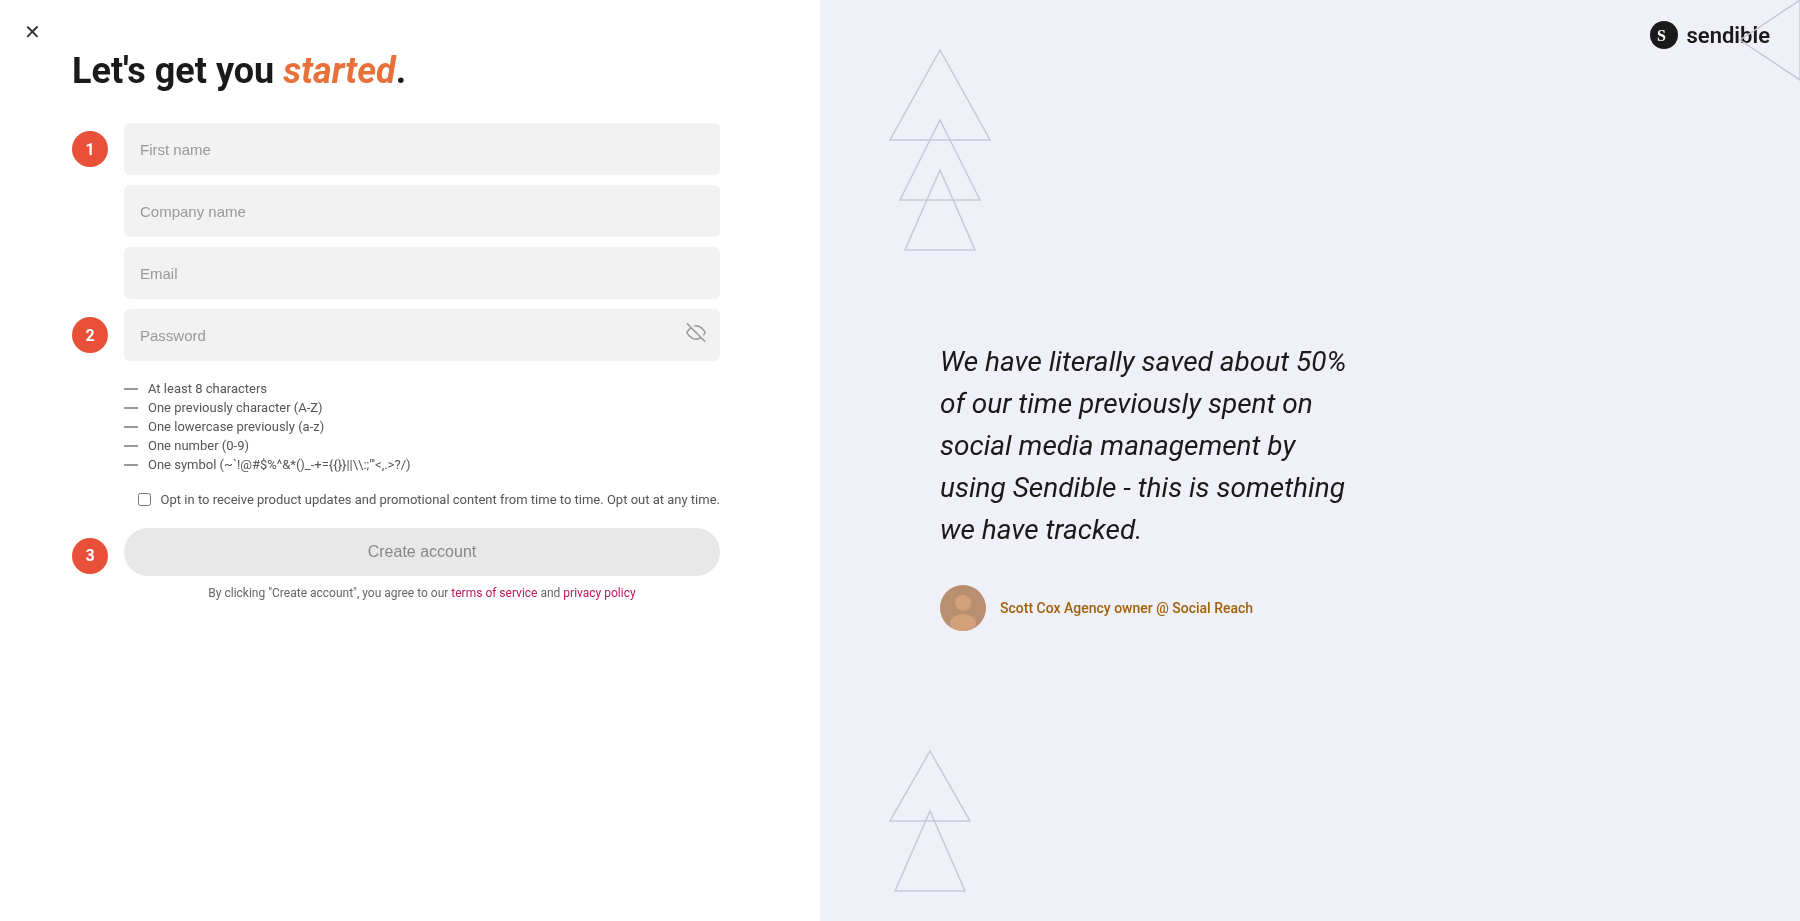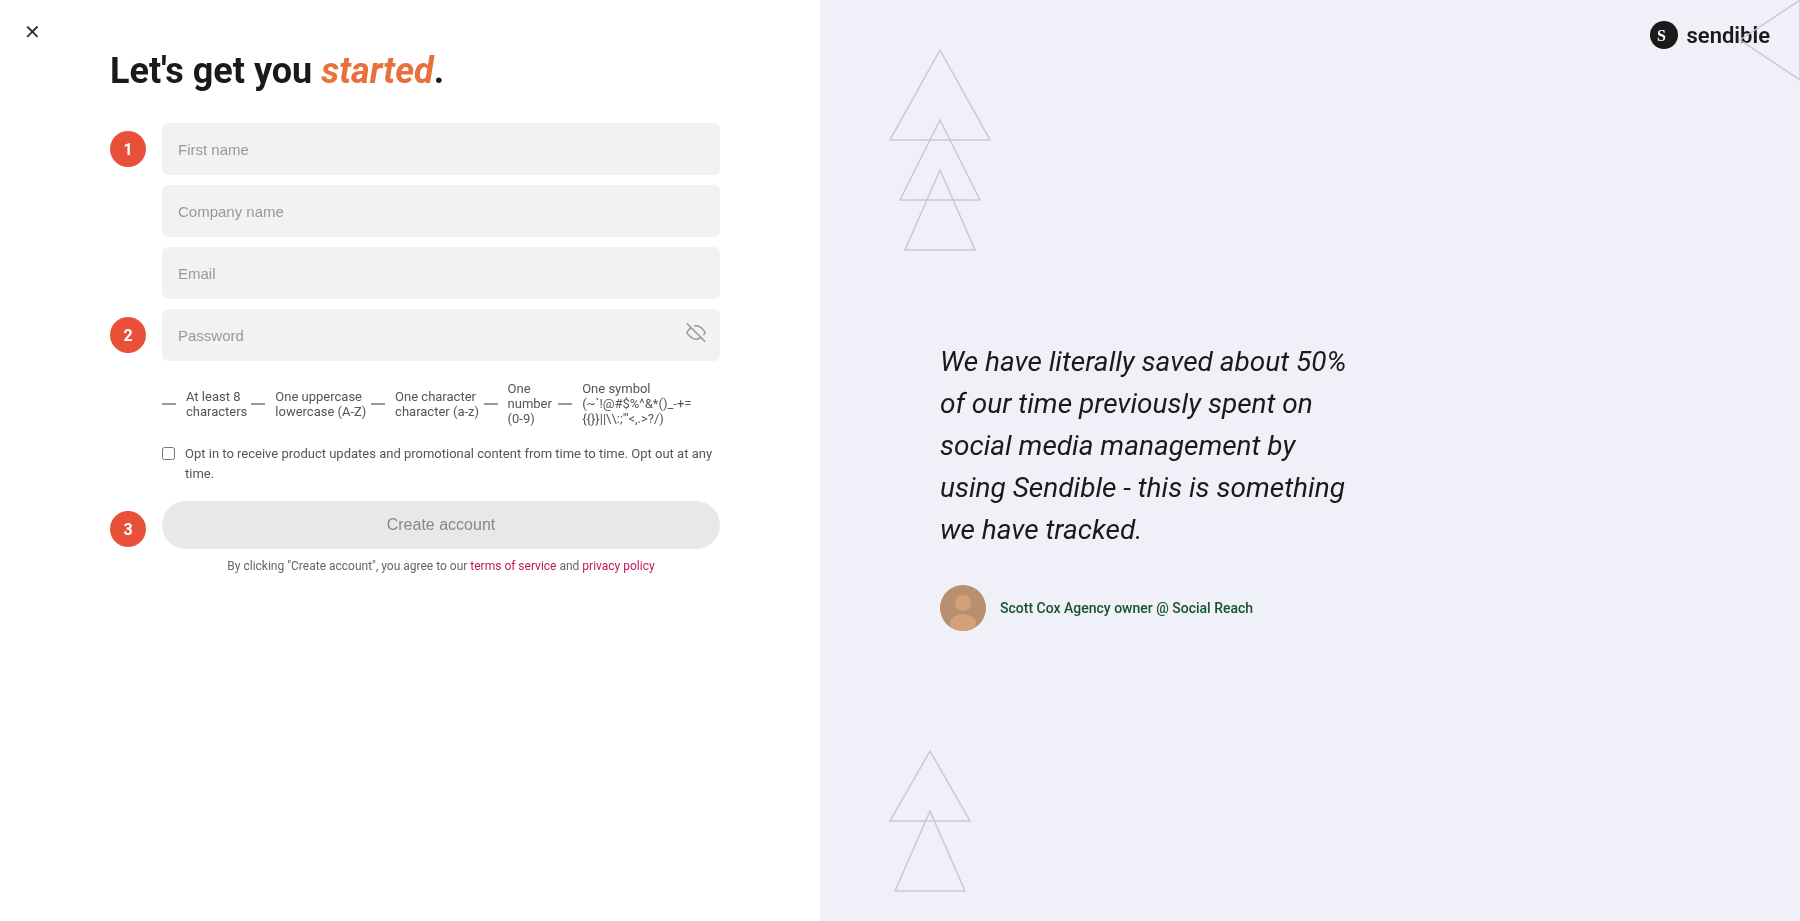--- a/index.html
+++ b/index.html
@@ -59,21 +59,21 @@
       border: 1.5px solid #7c6fd4;
       border-radius: 20px;
       background: transparent;
       color: #7c6fd4;
       padding: 6px 18px;
       font-size: 14px;
       cursor: pointer;
     }
 
     .form-container {
-      padding: 10px 100px 0 110px;
+      padding: 10px 100px 0 72px;
       flex: 1;
       overflow-y: auto;
     }
 
     .page-title {
       font-size: 36px;
       font-weight: 700;
       color: #1a1a1a;
       margin-bottom: 30px;
       line-height: 1.2;
@@ -148,21 +148,21 @@
       background: none;
       border: none;
       cursor: pointer;
       color: #999;
       font-size: 18px;
     }
 
     .password-rules {
       margin-top: 10px;
       display: flex;
-      flex-direction: row;
+      flex-direction: column;
       gap: 4px;
     }
 
     .rule-item {
       display: flex;
       align-items: center;
       gap: 10px;
       font-size: 13px;
       color: #555;
     }
@@ -288,21 +288,21 @@
       background: #c8b090;
       overflow: hidden;
       display: flex;
       align-items: center;
       justify-content: center;
       font-size: 20px;
     }
 
     .author-name {
       font-size: 14px;
-      color: #14532d;
+      color: #a16207;
       font-weight: 500;
     }
 
     
     .triangle-top {
       position: absolute;
       top: 40px;
       left: 60px;
       width: 120px;
       height: 220px;
@@ -367,25 +367,25 @@
             </svg>
           </button>
         </div>
         <div class="password-rules">
           <div class="rule-item">
             <span class="rule-dash"></span>
             <span>At least 8 characters</span>
           </div>
           <div class="rule-item">
             <span class="rule-dash"></span>
-            <span>One uppercase lowercase (A-Z)</span>
+            <span>One previously character (A-Z)</span>
           </div>
           <div class="rule-item">
             <span class="rule-dash"></span>
-            <span>One character character (a-z)</span>
+            <span>One lowercase previously (a-z)</span>
           </div>
           <div class="rule-item">
             <span class="rule-dash"></span>
             <span>One number (0-9)</span>
           </div>
           <div class="rule-item">
             <span class="rule-dash"></span>
             <span>One symbol (~`!@#$%^&amp;*()_-+={{}}||\\:;"'&lt;,.&gt;?/)</span>
           </div>
         </div>

